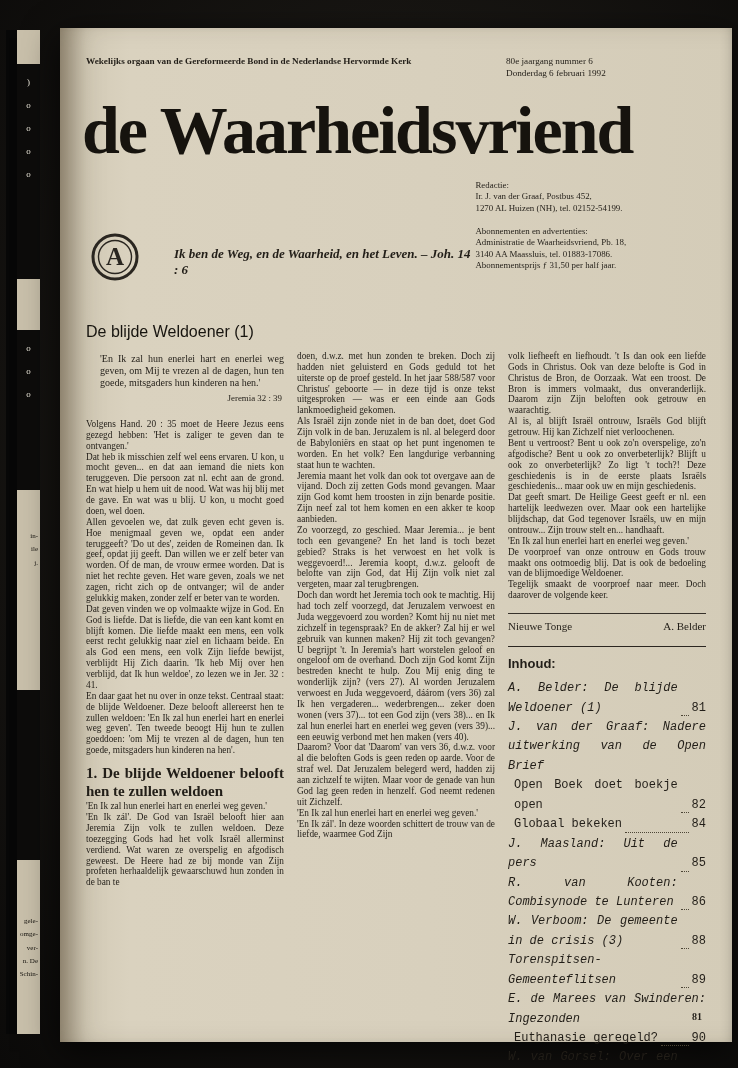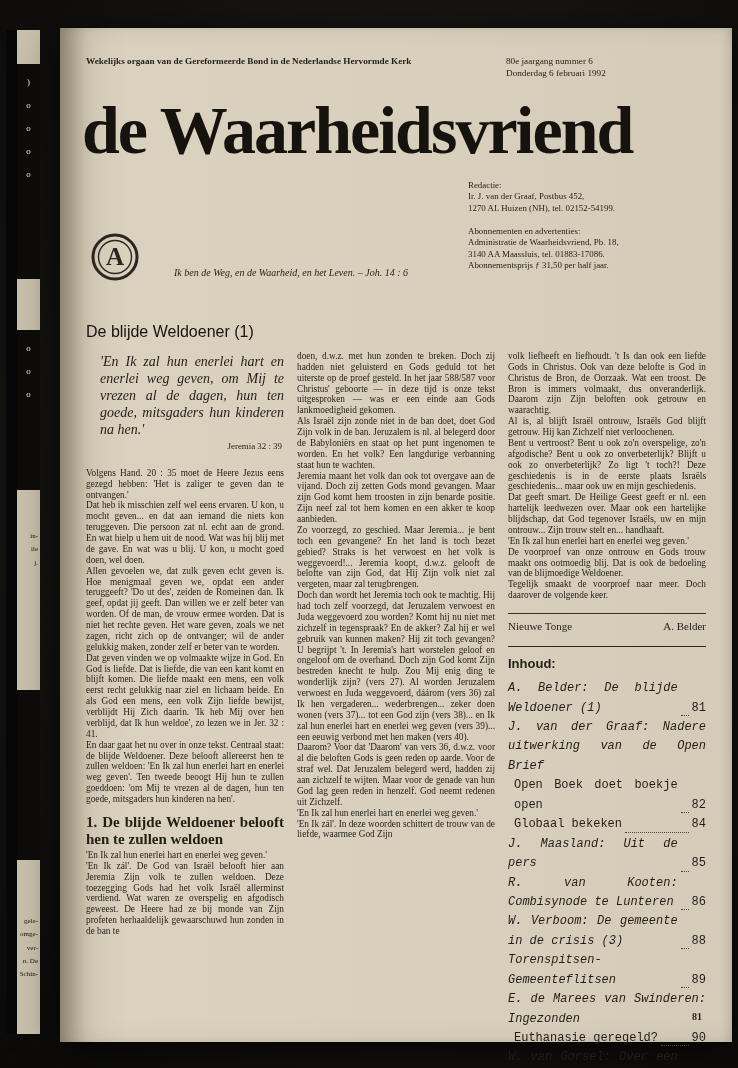--- a/index.html
+++ b/index.html
@@ -30,33 +30,33 @@
     padding:28px 26px 0 26px;font-size:9.2px;line-height:1.3;}
   .banner{font-weight:bold;max-width:410px;}
   .issue{width:200px;}
 
   .masthead{font-size:68px;font-weight:bold;letter-spacing:-2px;line-height:1;
     margin:16px 0 0 0;padding:0 13px 0 22px;color:#16130e;}
 
   .logo-row{display:flex;justify-content:space-between;padding:16px 26px 0 30px;}
   .logo-motto{display:flex;align-items:flex-end;gap:34px;}
   .logo{width:50px;height:52px;}
-  .motto{font-style:italic;font-size:10px;padding-bottom:5px;}
+  .motto{font-style:italic;font-size:13px;padding-bottom:5px;font-weight:bold;}
   .colophon{width:238px;font-size:8.9px;line-height:1.3;}
   .colophon .blk{margin-bottom:11px;}
   .lbl{display:block;}
 
   
   .article{padding:40px 26px 0 26px;}
   .article-title{font-family:"Liberation Sans",sans-serif;font-size:16px;font-weight:normal;
     margin:0 0 10px 0;color:#17140f;}
   .cols{display:flex;gap:13px;}
   .col{flex:1;font-size:9.3px;line-height:1.17;text-align:justify;}
   .bp{margin:0;}
-  .epigraph{font-style:italic;margin:2px 0 0 14px;font-size:14px;line-height:1.22;}
+  .epigraph{margin:2px 0 0 14px;font-size:10px;line-height:1.22;}
   .epigraph-src{text-align:right;margin:3px 2px 16px 0;font-size:8.9px;}
   .subhead{font-size:15px;font-weight:bold;margin:9px 0 1px 0;line-height:1.17;}
   .sig{display:flex;justify-content:space-between;margin-top:12px;padding-top:6px;
     border-top:1px solid #36312a;font-size:11px;}
 
   
   .toc-box{margin-top:13px;border-top:1.6px solid #2b2620;padding-top:9px;}
   .toc-title{font-family:"Liberation Sans",sans-serif;font-weight:bold;font-size:13px;margin:0 0 8px 0;}
   .toc-row{display:flex;align-items:flex-end;font-size:12px;line-height:1.62;font-family:Liberation Mono, monospace;}
   .toc-text{font-style:italic;}

